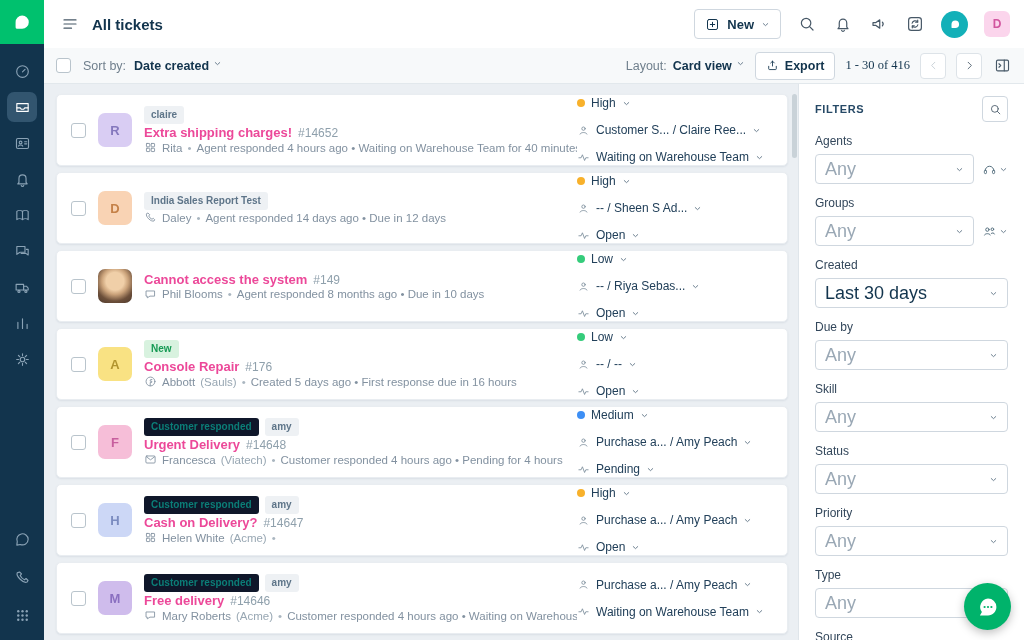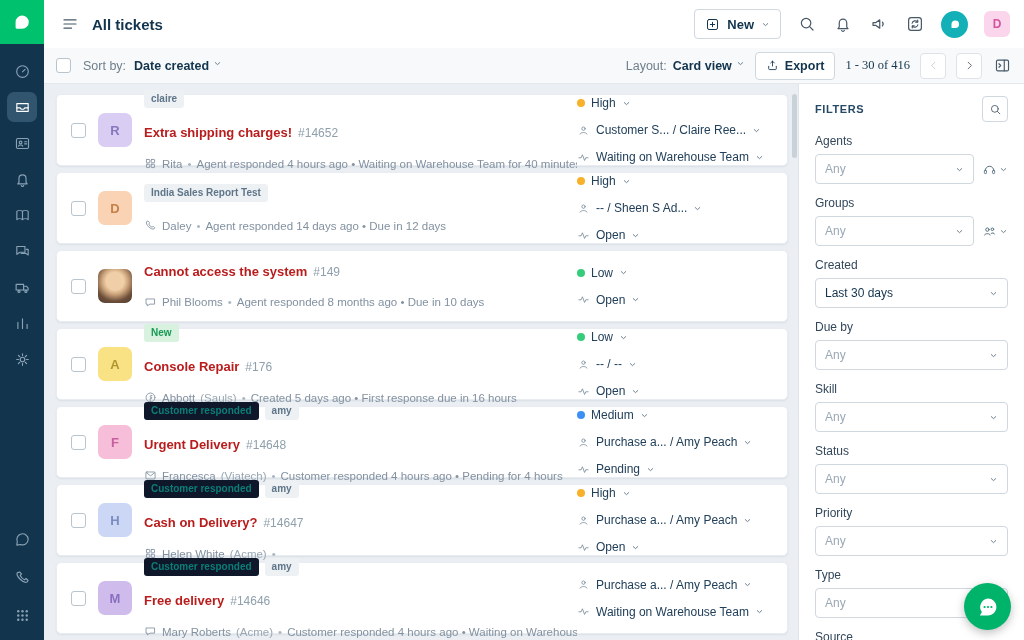--- a/index.html
+++ b/index.html
@@ -49,28 +49,28 @@
 
   
   .content { flex:1; display:flex; min-height:0; }
   .list { flex:1; padding:10px 10px 0 12px; position:relative; min-width:0; }
   .scroll-thumb { position:absolute; right:1px; top:10px; width:5px; height:64px; background:#c9d2d8; border-radius:3px; }
 
   .card { background:#fff; border:1px solid #e9edf1; border-radius:5px; box-shadow:0 1px 2px rgba(18,52,77,.08); height:72px; margin-bottom:6px; display:flex; align-items:center; padding:0 14px 0 10px; }
   .card .checkbox { margin-left:4px; }
   .avatar { width:34px; height:34px; border-radius:7px; display:grid; place-items:center; font-weight:700; font-size:13px; margin:0 12px; flex:none; }
   .avatar.photo { background:radial-gradient(circle at 50% 36%, #f0cfa8 0 32%, #caa27a 48%, #6c4f3a 72%, #4e3a2c 100%); }
-  .card-main { flex:1; min-width:0; display:flex; flex-direction:column; gap:17px; justify-content:center; }
+  .card-main { flex:1; min-width:0; display:flex; flex-direction:column; gap:1px; justify-content:center; }
   .tag-row { display:flex; gap:6px; }
   .tag { font-size:10px; font-weight:700; padding:2px 7px; border-radius:3px; line-height:1.4; white-space:nowrap; }
   .tag.gray { background:#eef1f4; color:#5e7589; }
   .tag.teal { background:#0f172a; color:#0b7e77; }
   .tag.green { background:#d8f2df; color:#169a54; }
   .title-row { display:flex; align-items:baseline; gap:6px; white-space:nowrap; overflow:hidden; }
-  .title { font-size:13px; font-weight:700; color:#b91c1c; cursor:pointer; }
+  .title { font-size:13px; font-weight:700; color:#ec4899; cursor:pointer; }
   .tid { font-size:12px; color:#8fa0ac; }
   .meta-row { display:flex; align-items:center; gap:5px; font-size:11.5px; color:#8291a0; white-space:nowrap; overflow:hidden; }
   .src-ic { flex:none; color:#8291a0; display:grid; place-items:center; }
   .src-ic svg { width:13px; height:13px; }
   .company { color:#98a7b3; }
   .sep { color:#aab6c0; }
 
   .card-right { width:196px; flex:none; display:flex; flex-direction:column; gap:13px; font-size:12px; color:#22405a; }
   .cr-row { display:flex; align-items:center; gap:6px; white-space:nowrap; cursor:pointer; }
   .dot { width:8px; height:8px; border-radius:50%; flex:none; }
@@ -80,21 +80,21 @@
 
   
   .filters { width:226px; flex:none; background:#fff; border-left:1px solid #dfe5ea; padding:12px 16px; overflow:hidden; }
   .fhead { display:flex; align-items:center; justify-content:space-between; margin-bottom:2px; }
   .ftitle { font-size:11px; font-weight:700; letter-spacing:.6px; color:#264966; }
   .fsearch { width:26px; height:26px; border:1px solid #cfd7df; border-radius:4px; display:grid; place-items:center; color:#475867; background:#fff; cursor:pointer; }
   .fsearch svg { width:13px; height:13px; }
   .fgroup { margin-top:12px; }
   .flabel { font-size:12px; color:#33475b; margin-bottom:6px; }
   .frow { display:flex; align-items:center; gap:8px; }
-  .fselect { flex:1; height:30px; border:1px solid #cfd7df; border-radius:4px; background:#fff; display:flex; align-items:center; justify-content:space-between; padding:0 9px; font-size:12px; cursor:pointer; min-width:0; }
+  .fselect { flex:1; height:30px; border:1px solid #cfd7df; border-radius:4px; background:#fff; display:flex; align-items:center; justify-content:space-between; padding:0 9px; font-size:18px; cursor:pointer; min-width:0; }
   .fval { color:#9aa8b5; overflow:hidden; text-overflow:ellipsis; white-space:nowrap; }
   .fval.set { color:#12344d; }
   .ftrail { display:flex; align-items:center; gap:2px; color:#56707f; cursor:pointer; flex:none; }
   .ftrail svg.ic { width:15px; height:15px; }
 
   .fab { position:fixed; right:13px; bottom:10px; width:47px; height:47px; border-radius:50%; background:#00b36b; box-shadow:0 3px 10px rgba(0,0,0,.25); display:grid; place-items:center; cursor:pointer; }
   .fab svg { width:24px; height:24px; }
 </style>
 </head>
 <body>
@@ -436,20 +436,32 @@
               <div class="cr-row">
                 <span class="dot" style="background:#35cc7b"></span>
                 <span>Low</span>
                 <svg class="caret" viewBox="0 0 24 24" fill="none" stroke="currentColor" stroke-width="2.4" stroke-linecap="round" stroke-linejoin="round">
                   <path d="M6 9.5l6 5.5 6-5.5"></path>
                 </svg>
               </div>
               <div class="cr-row">
                 <span class="cr-ic">
                   <svg class="ic" viewBox="0 0 24 24" fill="none" stroke="currentColor" stroke-width="1.6" stroke-linecap="round" stroke-linejoin="round" style="display:block">
+                    <circle cx="12" cy="8.6" r="3.1"></circle>
+                    <path d="M5.6 18.6c1.2-4 11.6-4 12.8 0"></path>
+                  </svg>
+                </span>
+                <span>-- / Riya Sebas...</span>
+                <svg class="caret" viewBox="0 0 24 24" fill="none" stroke="currentColor" stroke-width="2.4" stroke-linecap="round" stroke-linejoin="round">
+                  <path d="M6 9.5l6 5.5 6-5.5"></path>
+                </svg>
+              </div>
+              <div class="cr-row">
+                <span class="cr-ic">
+                  <svg class="ic" viewBox="0 0 24 24" fill="none" stroke="currentColor" stroke-width="1.6" stroke-linecap="round" stroke-linejoin="round" style="display:block">
                     <path d="M3.5 12.5h4.1L10 7l4 10.5 2.2-5h4.3"></path>
                   </svg>
                 </span>
                 <span>Open</span>
                 <svg class="caret" viewBox="0 0 24 24" fill="none" stroke="currentColor" stroke-width="2.4" stroke-linecap="round" stroke-linejoin="round">
                   <path d="M6 9.5l6 5.5 6-5.5"></path>
                 </svg>
               </div>
             </div>
           </div>

